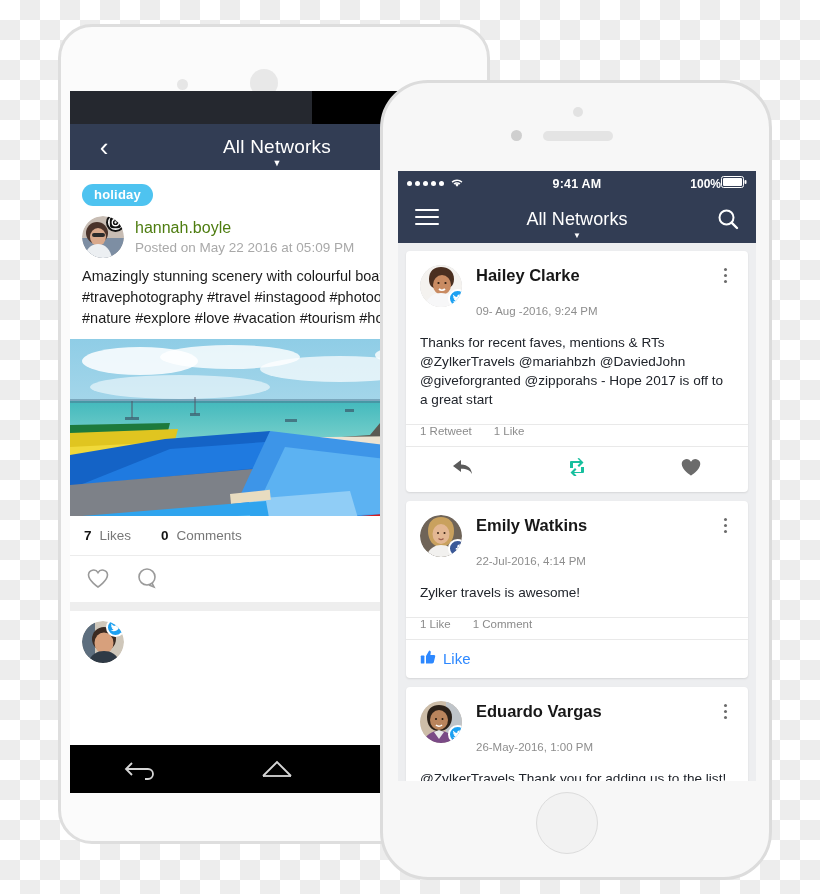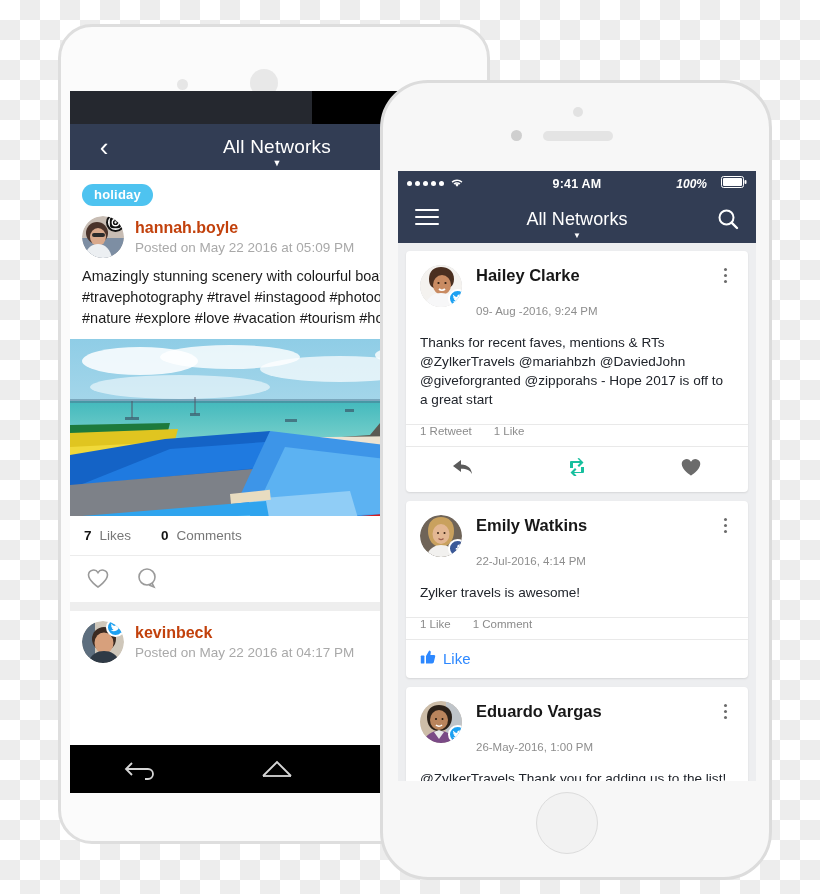--- a/index.html
+++ b/index.html
@@ -72,21 +72,21 @@
   }
   .aavatar .face{position:absolute;inset:0;}
   .abadge{
     position:absolute;width:19px;height:19px;border-radius:50%;
     left:24px;top:-3px;display:flex;align-items:center;justify-content:center;
     border:2px solid #ffffff;box-sizing:border-box;
   }
   .abadge.instagram{background:#ffffff;border-color:#111;}
   .abadge.twitter{background:#1da1f2;}
   .apost-meta{margin-left:11px;}
-  .aname{font-size:16px;font-weight:bold;color:#c2410c;line-height:19px;}
+  .aname{font-size:16px;font-weight:normal;color:#4d7c0f;line-height:19px;}
   .adate{font-size:13.5px;color:#a9a9a9;line-height:19px;margin-top:1px;}
   .atext{
     padding:4px 12px 10px;font-size:14.5px;line-height:21px;color:#1b1b1b;
     white-space:nowrap;overflow:hidden;
   }
   #aphoto{
     width:100%;height:177px;position:relative;overflow:hidden;background:#9fd6e8;
   }
   .astats{
     display:flex;align-items:center;gap:8px;padding:12px 14px;
@@ -134,21 +134,21 @@
     height:25px;background:#323d54;color:#fff;display:flex;align-items:center;
     padding:0 9px;font-size:12px;position:relative;
   }
   #ios-dots{display:flex;gap:3px;align-items:center;}
   #ios-dots i{width:5px;height:5px;border-radius:50%;background:#fff;display:block;}
   #ios-wifi{margin-left:6px;font-size:12px;line-height:12px;}
   #ios-time{
     position:absolute;left:0;right:0;text-align:center;font-size:12.5px;
     font-weight:bold;letter-spacing:.2px;
   }
-  #ios-battwrap{margin-left:auto;display:flex;align-items:center;gap:14px;z-index:2;font-style:italic;}
+  #ios-battwrap{margin-left:auto;display:flex;align-items:center;gap:0;z-index:2;}
   #ios-pct{font-size:12px;font-weight:bold;}
   #ios-navbar{
     height:47px;background:#323d54;position:relative;display:flex;align-items:center;
   }
   #ios-menu{position:absolute;left:17px;top:13px;width:24px;height:20px;}
   #ios-menu span{display:block;height:2px;background:#fff;margin-bottom:5px;border-radius:1px;}
   #ios-nav-title{
     flex:1;text-align:center;color:#fff;font-size:18px;letter-spacing:.1px;
   }
   #ios-nav-caret{
@@ -372,24 +372,20 @@
               <ellipse cx="22" cy="22" rx="9.5" ry="10.5" fill="#d7a07c"></ellipse>
               <path d="M6 42c3-9 9-12 16-12s13 3 16 12z" fill="#2f3a46"></path>
             </g>
           </svg>
           <div class="abadge twitter">
             <svg width="11" height="11" viewBox="0 0 16 16">
                 <path d="M15 3.6a5.6 5.6 0 01-1.7.5 2.9 2.9 0 001.3-1.6c-.6.3-1.2.6-1.9.7a2.9 2.9 0 00-5 2.7A8.3 8.3 0 012 2.4a3 3 0 00.9 3.9c-.5 0-1-.1-1.4-.4a2.9 2.9 0 002.4 2.9c-.5.1-1 .2-1.4.1a2.9 2.9 0 002.7 2 5.9 5.9 0 01-4.3 1.2 8.3 8.3 0 0012.8-7.3c.6-.4 1-1 1.3-1.2z" fill="#fff"></path>
               </svg>
           </div>
         </div>
-        <div class="apost-meta">
-          <div class="aname">kevinbeck</div>
-          <div class="adate">Posted on May 22 2016 at 04:17 PM</div>
-        </div>
       </div>
 
     </div>
   </div>
 
   <div id="android-bottombar">
     <span>
       <svg width="42" height="26" viewBox="0 0 42 26">
           <path d="M8 13h22a5 5 0 010 10h-3" fill="none" stroke="#d6d6d6" stroke-width="1.8"></path>
           <path d="M14 7l-6 6 6 6" fill="none" stroke="#d6d6d6" stroke-width="1.8"></path>

